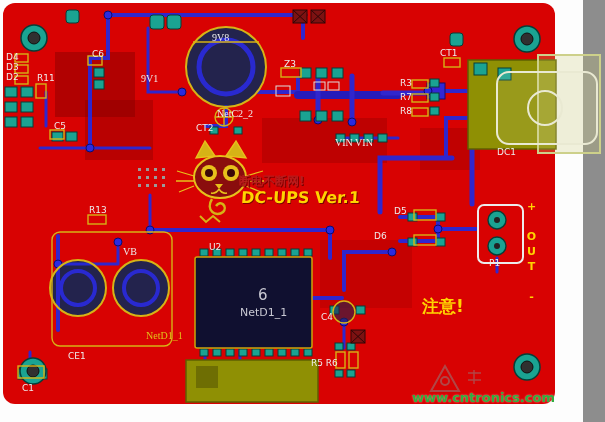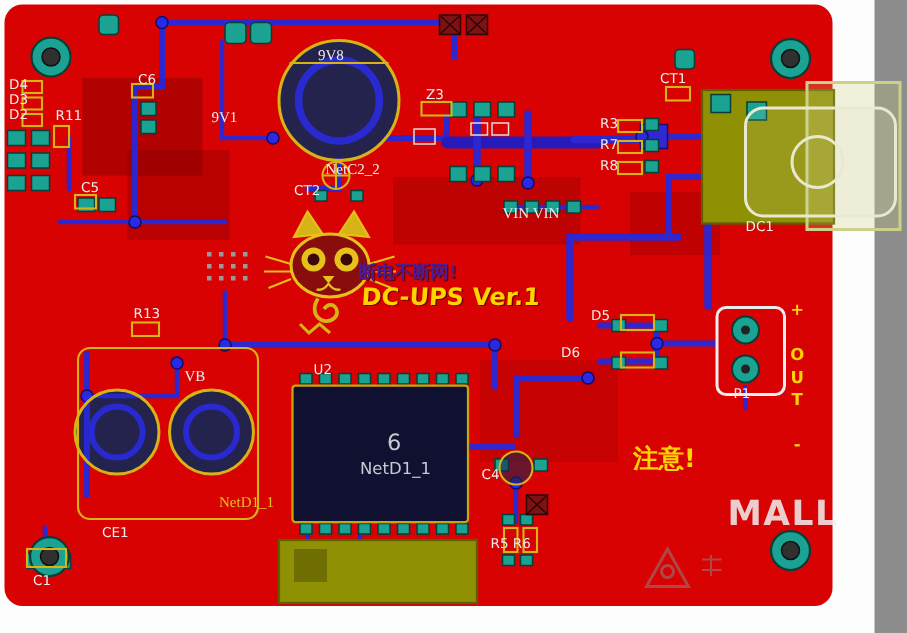--- a/index.html
+++ b/index.html
@@ -6,21 +6,21 @@
   .stage{position:relative;width:605px;height:422px;background:#fdfdfd;overflow:hidden;
          font-family:"DejaVu Sans",sans-serif;}
   .gray-strip{position:absolute;right:0;top:0;width:22px;height:422px;background:#8d8d8d;}
   .board{position:absolute;left:3px;top:3px;width:552px;height:401px;background:#d80202;border-radius:12px;}
   svg.overlay{position:absolute;left:0;top:0;z-index:2;}
   .lbl{position:absolute;z-index:5;color:#ededed;font-size:9px;line-height:1;white-space:nowrap;}
   .tiny{font-size:10px;font-family:Liberation Serif, serif;}
   .yel{color:#e2c21a;}
   .icnum{font-size:15px;color:#c8c8d2;}
   .icnet{font-size:11px;color:#c8c8d2;}
-  .logo1{font-size:12px;font-weight:bold;color:#4c1d95;text-shadow:1px 1px 0 #7a0000;}
+  .logo1{font-size:12px;font-weight:bold;color:#b91c1c;text-shadow:1px 1px 0 #7a0000;}
   .logo2{font-size:16px;font-weight:bold;color:#ffd400;text-shadow:1px 1px 0 #7a0000;transform:skewX(-4deg);}
   .warnTitle{font-size:17px;font-weight:bold;color:#ffd400;}
   .warnLine{font-size:11px;font-weight:bold;color:#ffd400;}
   .vout{writing-mode:vertical-rl;text-orientation:upright;font-size:11px;font-weight:bold;
         color:#ffd400;letter-spacing:2px;height:78px;}
   .wmBrand{font-size:23px;font-weight:bold;letter-spacing:1px;color:rgba(240,240,240,0.85);}
   .wmUrl{font-size:13px;font-weight:bold;color:#2fae3e;text-shadow:0 0 2px rgba(255,255,255,0.6);}
 </style>
 </head>
 <body>
@@ -290,24 +290,24 @@
   <span class="lbl" style="left:89px;top:206px">R13</span>
   <span class="lbl tiny" style="left:123px;top:247px">VB</span>
   <span class="lbl tiny" style="left:335px;top:138px">VIN VIN</span>
   <span class="lbl" style="left:209px;top:243px">U2</span>
   <span class="lbl icnum" style="left:258px;top:288px">6</span>
   <span class="lbl icnet" style="left:240px;top:307px">NetD1_1</span>
   <span class="lbl tiny yel" style="left:146px;top:331px">NetD1_1</span>
   <span class="lbl" style="left:68px;top:352px">CE1</span>
   <span class="lbl" style="left:22px;top:384px">C1</span>
   <span class="lbl" style="left:321px;top:313px">C4</span>
-  <span class="lbl" style="left:327px;top:359px">R5 R6</span>
+  <span class="lbl" style="left:311px;top:359px">R5 R6</span>
   <span class="lbl" style="left:394px;top:207px">D5</span>
   <span class="lbl" style="left:374px;top:232px">D6</span>
   <span class="lbl" style="left:489px;top:259px">P1</span>
   <span class="lbl vout" style="left:526px;top:200px">+ OUT -</span>
 
   <span class="lbl logo1" style="left:239px;top:175px">断电不断网!</span>
   <span class="lbl logo2" style="left:241px;top:190px">DC-UPS Ver.1</span>
   <span class="lbl warnTitle" style="left:422px;top:298px">注意!</span>
 
-  <span class="lbl wmBrand" style="left:485px;top:332px">MALL</span>
+  <span class="lbl wmUrl" style="left:412px;top:391px">www.cntronics.com</span>
 </div>
 
 </body></html>

